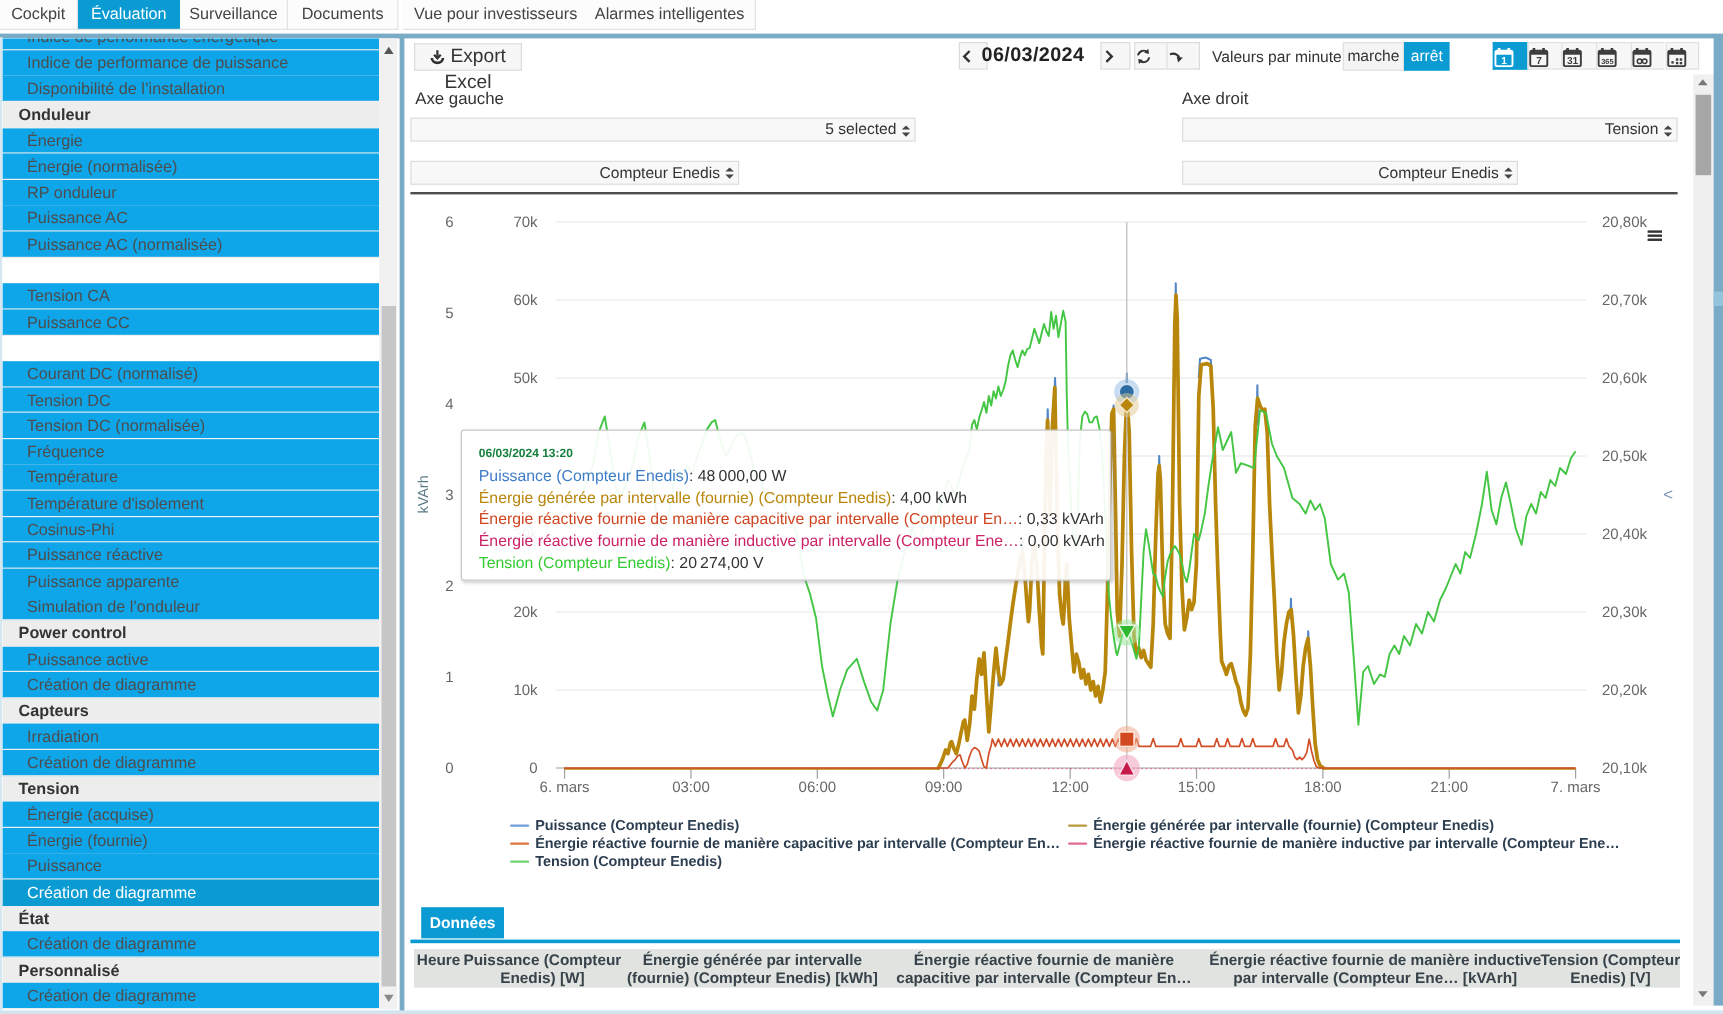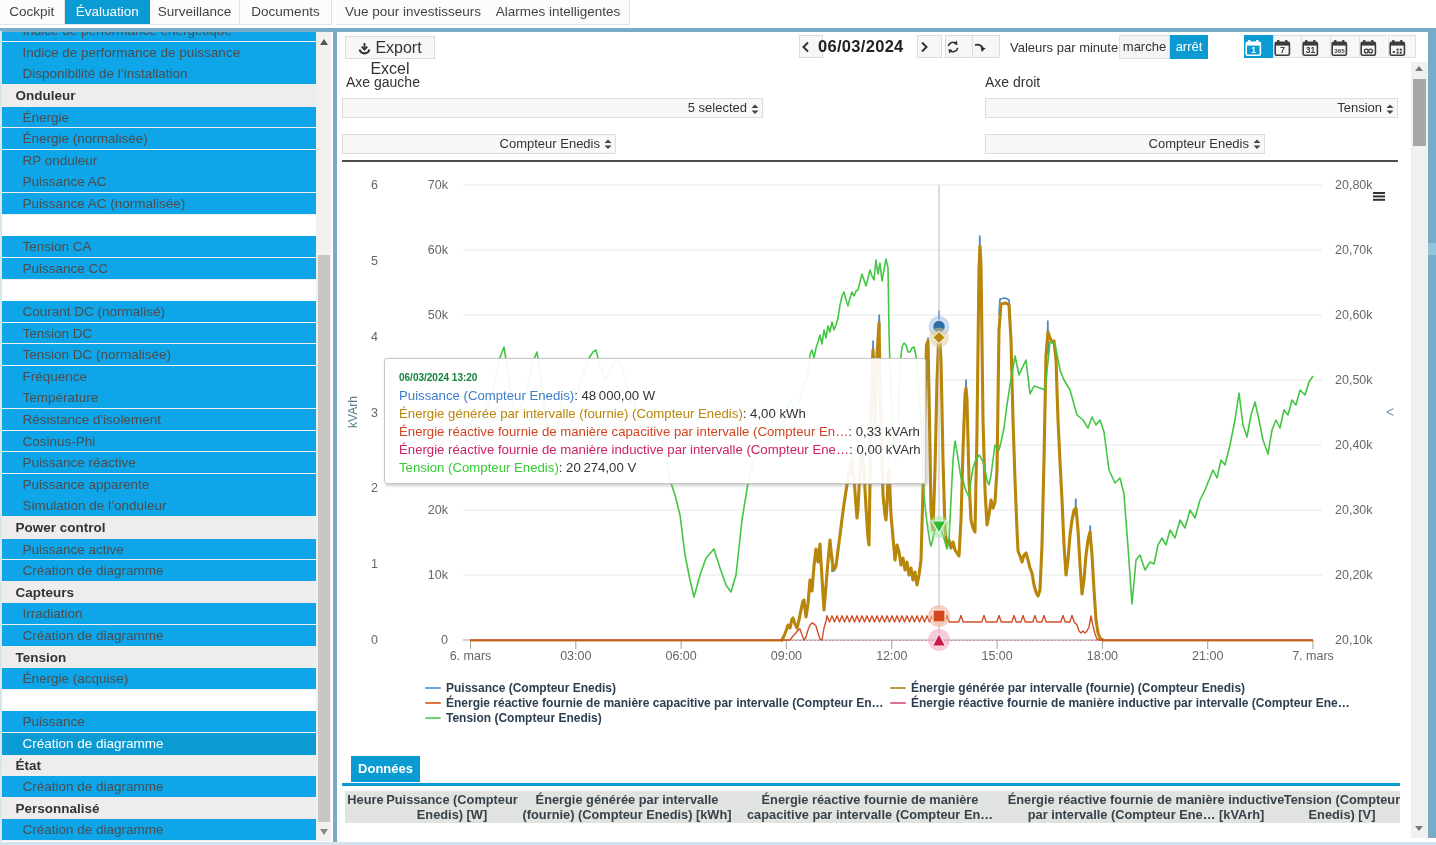--- a/index.html
+++ b/index.html
@@ -114,33 +114,34 @@
 <div class="srow" style="top:118.2px">RP onduleur</div>
 <div class="srow" style="top:139.8px">Puissance AC</div>
 <div class="srow" style="top:161.4px">Puissance AC (normalisée)</div>
 <div class="srow" style="top:204.6px">Tension CA</div>
 <div class="srow" style="top:226.2px">Puissance CC</div>
 <div class="srow" style="top:269.4px">Courant DC (normalisé)</div>
 <div class="srow" style="top:291.0px">Tension DC</div>
 <div class="srow" style="top:312.6px">Tension DC (normalisée)</div>
 <div class="srow" style="top:334.2px">Fréquence</div>
 <div class="srow" style="top:355.8px">Température</div>
-<div class="srow" style="top:377.4px">Résistance d'isolement</div>
+<div class="srow" style="top:377.4px">Température d'isolement</div>
 <div class="srow" style="top:399.0px">Cosinus-Phi</div>
 <div class="srow" style="top:420.6px">Puissance réactive</div>
 <div class="srow" style="top:442.2px">Puissance apparente</div>
 <div class="srow" style="top:463.8px">Simulation de l’onduleur</div>
 <div class="srow hd" style="top:485.4px">Power control</div>
 <div class="srow" style="top:507.0px">Puissance active</div>
 <div class="srow" style="top:528.6px">Création de diagramme</div>
 <div class="srow hd" style="top:550.2px">Capteurs</div>
 <div class="srow" style="top:571.8px">Irradiation</div>
 <div class="srow" style="top:593.4px">Création de diagramme</div>
 <div class="srow hd" style="top:615.0px">Tension</div>
 <div class="srow" style="top:636.6px">Énergie (acquise)</div>
+<div class="srow" style="top:658.2px">Énergie (fournie)</div>
 <div class="srow" style="top:679.8px">Puissance</div>
 <div class="srow sel" style="top:701.4px">Création de diagramme</div>
 <div class="srow hd" style="top:723.0px">État</div>
 <div class="srow" style="top:744.6px">Création de diagramme</div>
 <div class="srow hd" style="top:766.2px">Personnalisé</div>
 <div class="srow" style="top:787.8px">Création de diagramme</div>
   </div>
   <div id="sscroll">
     <div class="thumb"></div>
     <div class="arr" id="sup"></div>

